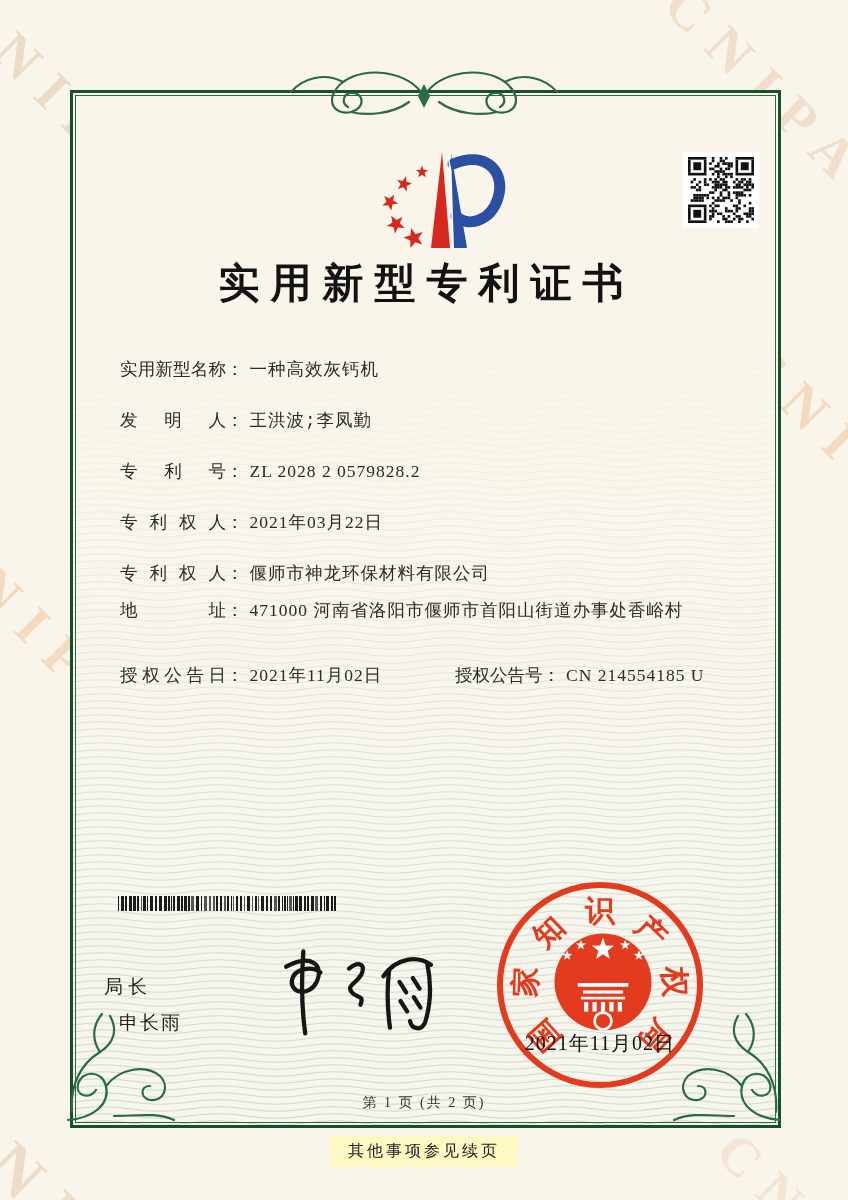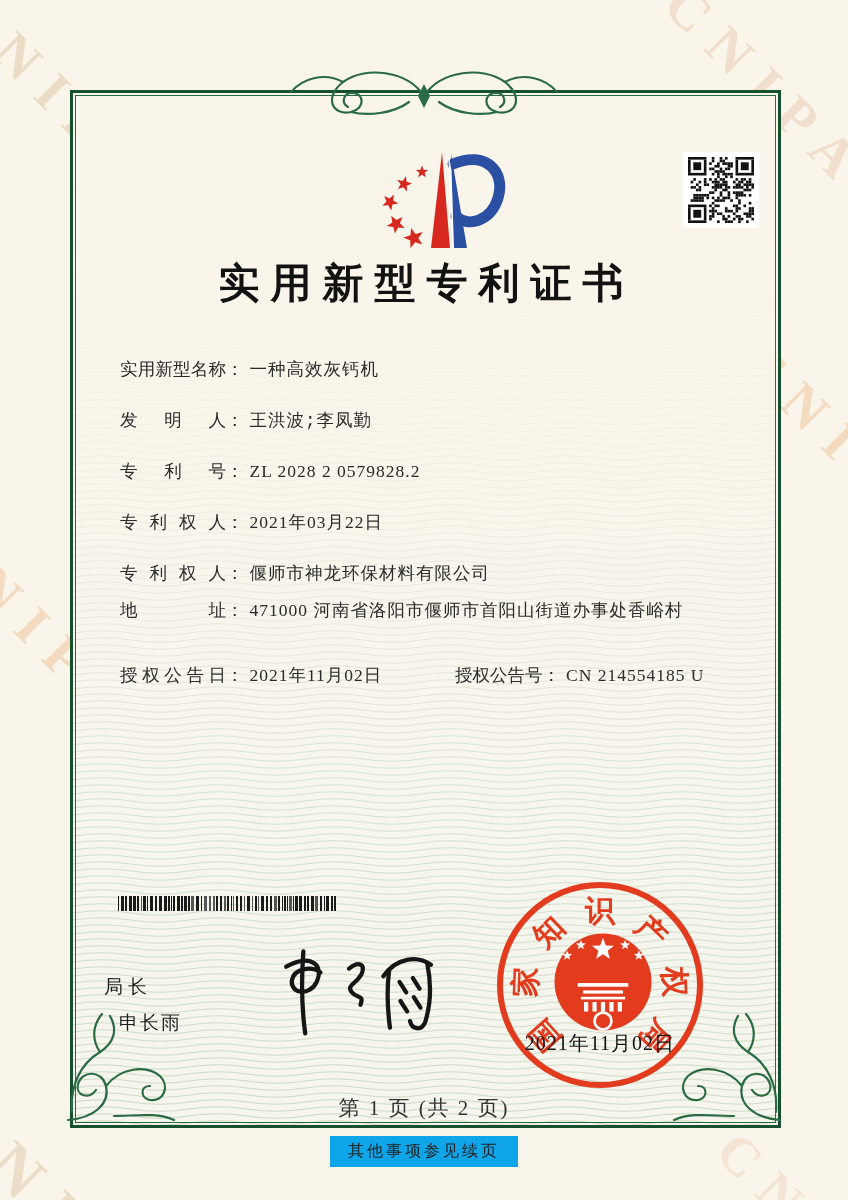--- a/index.html
+++ b/index.html
@@ -57,26 +57,26 @@
   }
   .seal-chars span{
     position:absolute;font-size:30px;font-weight:bold;color:#e23b1e;
     font-family:"Liberation Serif","DejaVu Serif",serif;
   }
   .emblem{position:absolute;left:47px;top:36px;}
   .seal-date{
     position:absolute;left:497px;top:1030px;width:206px;text-align:center;
     font-size:20px;color:#111;letter-spacing:1px;z-index:7;white-space:nowrap;
   }
-  .page-info{position:absolute;left:0;top:1094px;width:848px;text-align:center;font-size:21px;color:#333;letter-spacing:2px;}
+  .page-info{position:absolute;left:0;top:1094px;width:848px;text-align:center;font-size:14px;color:#333;letter-spacing:2px;}
   .note-box{
     position:absolute;left:0;top:1136px;width:848px;text-align:center;z-index:3;
   }
   .note-box span{
-    display:inline-block;background:#0ea5e9;padding:5px 18px;font-size:16px;letter-spacing:3px;color:#222;
+    display:inline-block;background:#fef9c3;padding:5px 18px;font-size:16px;letter-spacing:3px;color:#222;
   }
 </style>
 </head>
 <body>
 
 <div id="wm-layer">
     <span class="wm" style="left: -15px; top: -22px; font-size: 56px; color: rgb(230, 212, 186); opacity: 0.75;">CNIPA</span>
     <span class="wm" style="left: 697px; top: -28px; font-size: 56px; color: rgb(238, 215, 195); opacity: 0.75;">CNIPA</span>
     <span class="wm" style="left: 225px; top: 160px; font-size: 40px; color: rgb(207, 201, 189); opacity: 0.4;">CNIPA</span>
     <span class="wm" style="left: 505px; top: 355px; font-size: 40px; color: rgb(216, 210, 198); opacity: 0.35;">CNIPA</span>

